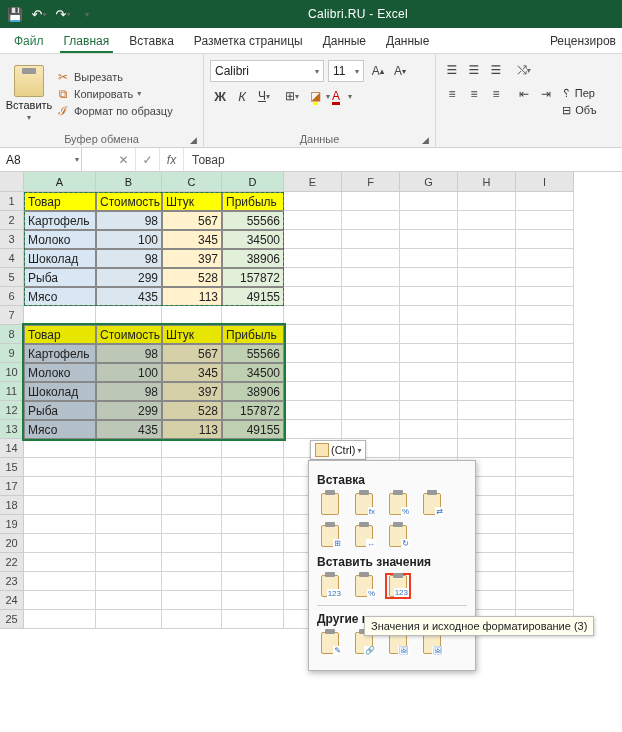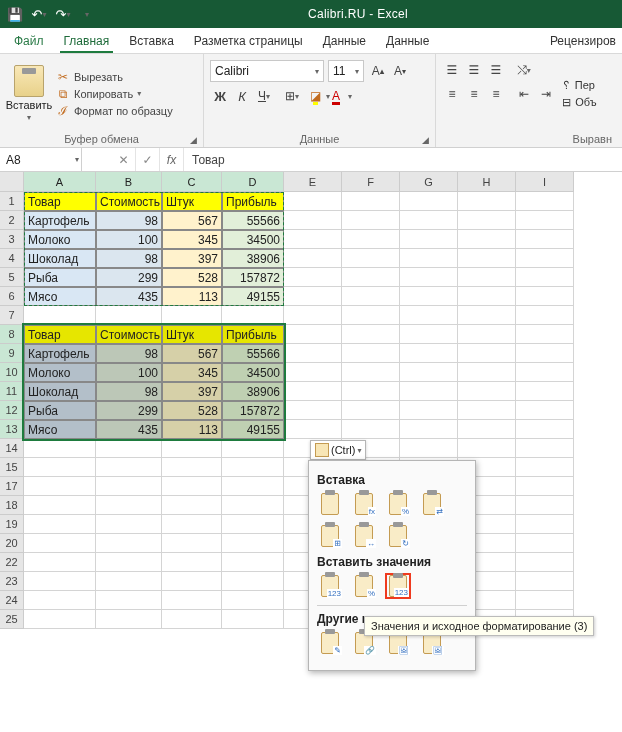--- a/index.html
+++ b/index.html
@@ -197,21 +197,20 @@
           <div class="sq">≡</div>
           <div class="sq sp">⇤</div>
           <div class="sq">⇥</div>
         </div>
       </div>
       <div class="rlast">
         <div class="item">␦ <span>Пер</span></div>
         <div class="item">⊟ <span>Объ</span></div>
       </div>
     </div>
-    <div class="glabel" style="text-align:right; padding-right:4px"><span>Выравн</span></div>
   </div>
 </div>
 
 <div class="fbar">
   <div class="namebox">
       <span>A8</span>
       <span class="dd">▾</span>
     </div>
   <div style="width:30px"></div>
   <div class="fbtn">✕</div>

